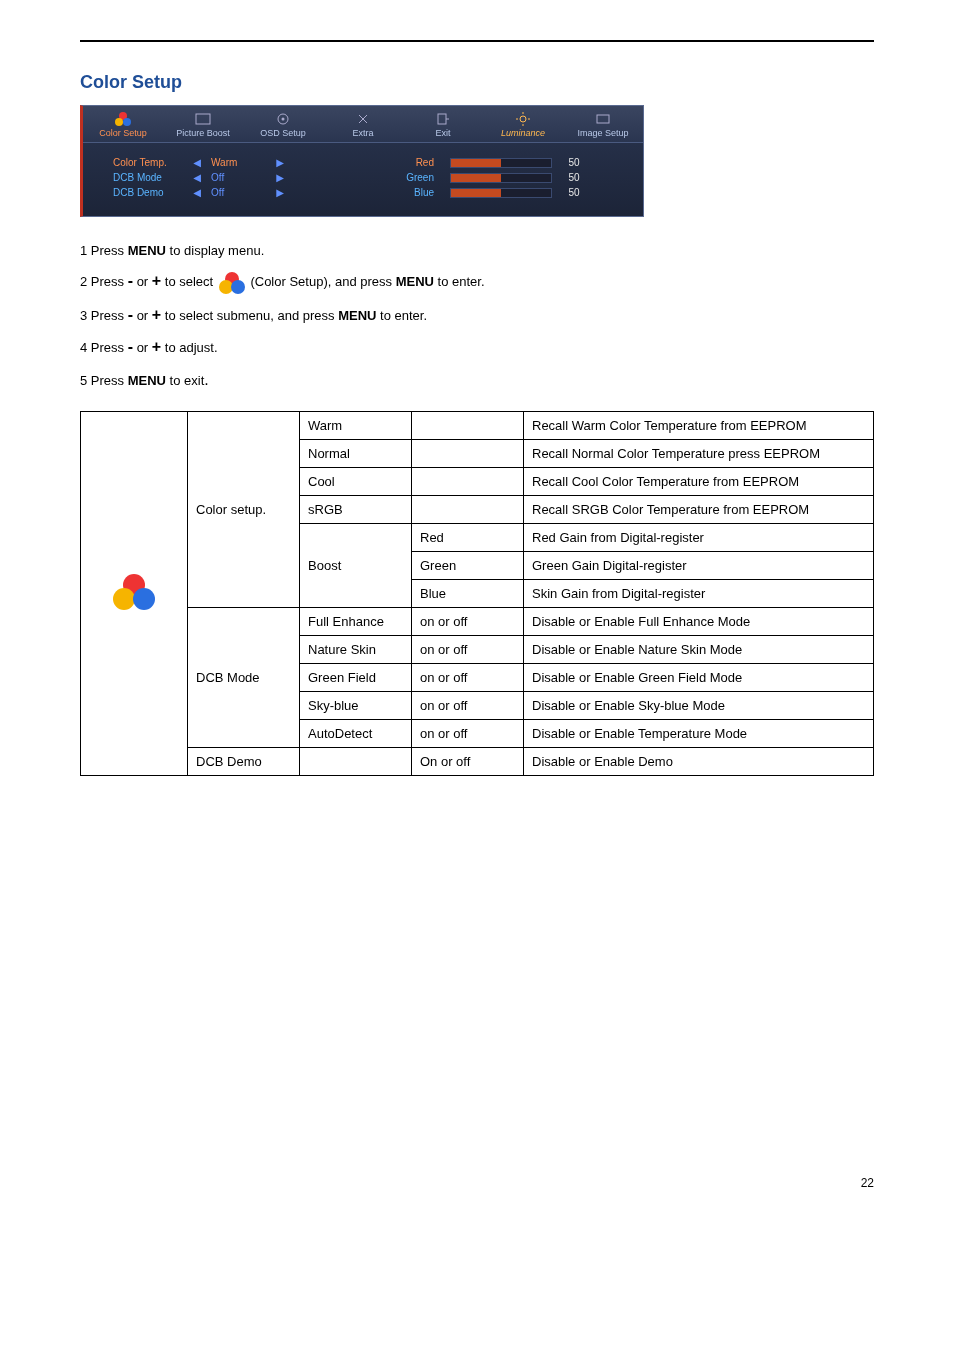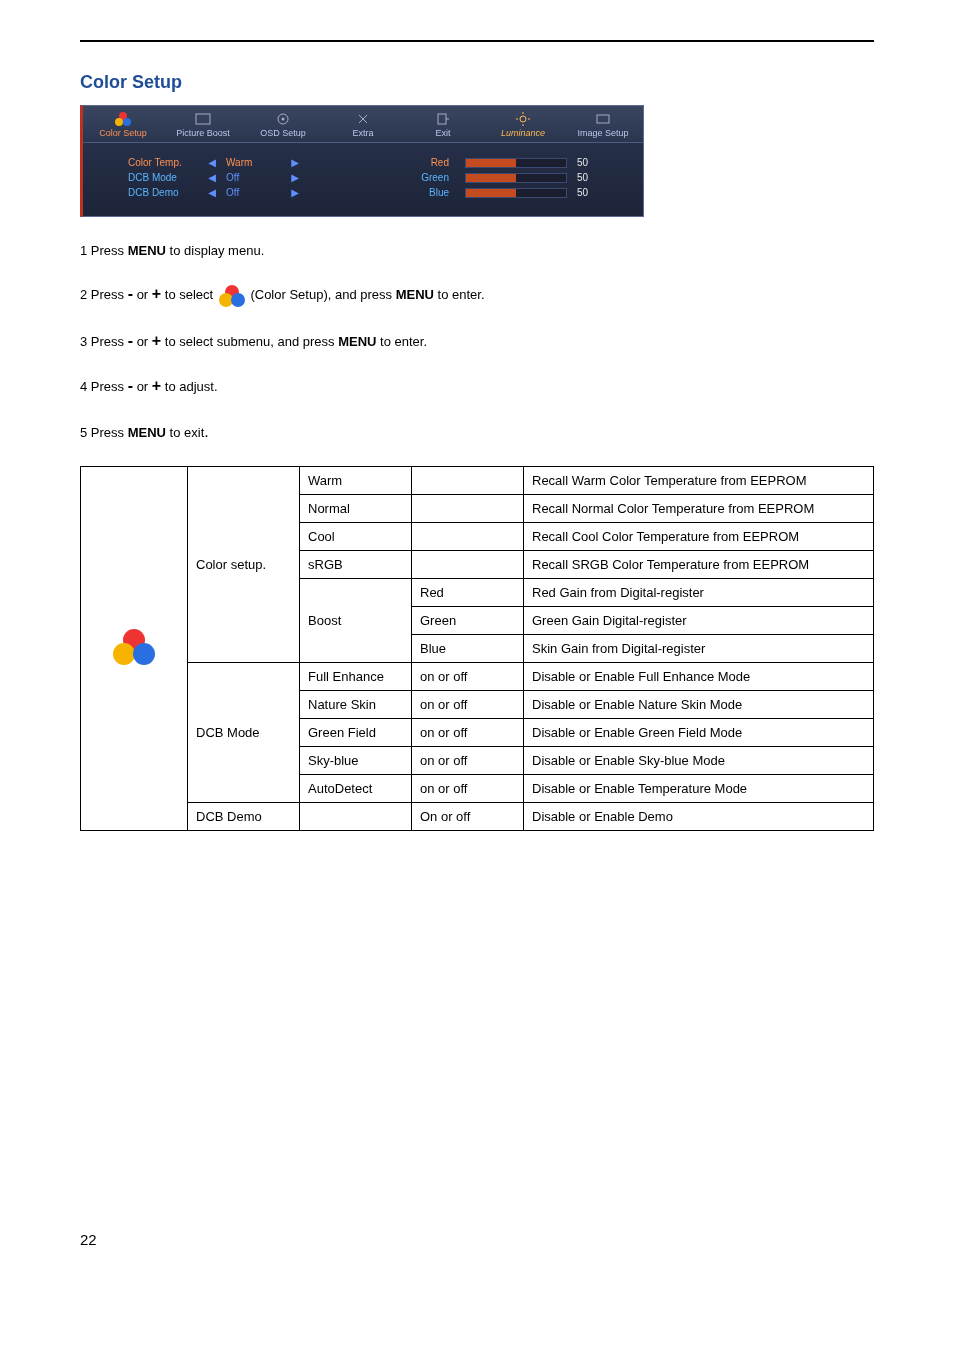--- a/index.html
+++ b/index.html
@@ -38,45 +38,44 @@
   .osd-tab {
     flex: 1;
     text-align: center;
     padding: 6px 4px 4px;
     color: #b8c8e8;
     font-size: 9px;
   }
   .osd-tab svg { display:block; margin:0 auto 2px; }
   .osd-tab.active { color:#ff9050; }
   .osd-body {
-    padding: 10px 12px 14px;
-    margin-left: 33px;
+    padding: 10px 30px 14px;
   }
   .osd-row {
     display: flex;
     align-items: center;
     gap: 10px;
     margin: 4px 0;
     font-size: 10px;
   }
   .osd-row .lbl { width: 70px; color: #ff9050; }
   .osd-row .lbl.blue { color:#5ab4ff; }
   .osd-row .arrow { color:#6090ff; width:8px; text-align:center; }
   .osd-row .val { width: 55px; color:#ff9050; }
   .osd-row .val.blue { color:#6090ff; }
   .osd-row .sblock { width:90px; }
   .osd-row .slabel { width:40px; color:#ff9050; text-align:right; padding-right:6px; }
   .osd-row .slabel.g { color:#5ab4ff; }
   .osd-row .slabel.b { color:#5ab4ff; }
   .slider-track  { width: 100px; height:8px; background:#1a1e2f; border:1px solid #3a4a70; position:relative; }
   .slider-fill   { position:absolute; top:0; bottom:0; left:0; width:50%; background:#c44a20; }
-  .svalue { width:24px; color:#e8e8e8; }
+  .svalue { width:24px; color:#e8e8e8;text-align:center; }
 
   
-  .instr { margin: 23px 0; line-height: 1.4; }
+  .instr { margin: 10px 0; line-height: 1.4; }
   .instr .plusminus { font-family: Arial; font-size:16px; font-weight:bold; }
   .instr b { font-weight:bold; }
   .inline-icon { vertical-align:middle; display:inline-block; margin:0 2px; }
 
   
   table.settings {
     border-collapse: collapse;
     width: 100%;
     margin-top: 20px;
     font-size: 13px;
@@ -84,21 +83,21 @@
   table.settings td {
     border: 1px solid #000;
     padding: 6px 8px;
     vertical-align: middle;
   }
   table.settings td.iconcell { text-align:center; width:90px; }
   table.settings td.cat { width:95px; }
   table.settings td.sub { width:95px; }
   table.settings td.opt { width:95px; }
 
-  .page-num { text-align:left; font-size:15px; margin-top:400px; }
+  .page-num { text-align:right; font-size:12px; margin-top:400px; }
 
   
   .cs-icon { position:relative; width:26px; height:22px; display:inline-block; }
   .cs-icon .c { position:absolute; width:14px; height:14px; border-radius:50%; }
   .cs-icon .r { background:#e33; top:0; left:6px; }
   .cs-icon .y { background:#f6b400; bottom:0; left:0; }
   .cs-icon .b { background:#2a6fe0; bottom:0; right:0; }
   .cs-icon.big .c { width:22px; height:22px; }
   .cs-icon.big { width:42px; height:36px; }
   .cs-icon.big .r { left:10px; }
@@ -232,21 +231,21 @@
       <span class="cs-icon big"><span class="c r"></span><span class="c y"></span><span class="c b"></span></span>
     </td>
     <td class="cat" rowspan="7">Color setup.</td>
     <td class="sub">Warm</td>
     <td class="opt"></td>
     <td>Recall Warm Color Temperature from EEPROM</td>
   </tr>
   <tr>
     <td class="sub">Normal</td>
     <td class="opt"></td>
-    <td>Recall Normal Color Temperature from EEPROM</td>
+    <td>Recall Normal Color Temperature press EEPROM</td>
   </tr>
   <tr>
     <td class="sub">Cool</td>
     <td class="opt"></td>
     <td>Recall Cool Color Temperature from EEPROM</td>
   </tr>
   <tr>
     <td class="sub">sRGB</td>
     <td class="opt"></td>
     <td>Recall SRGB Color Temperature from EEPROM</td>

